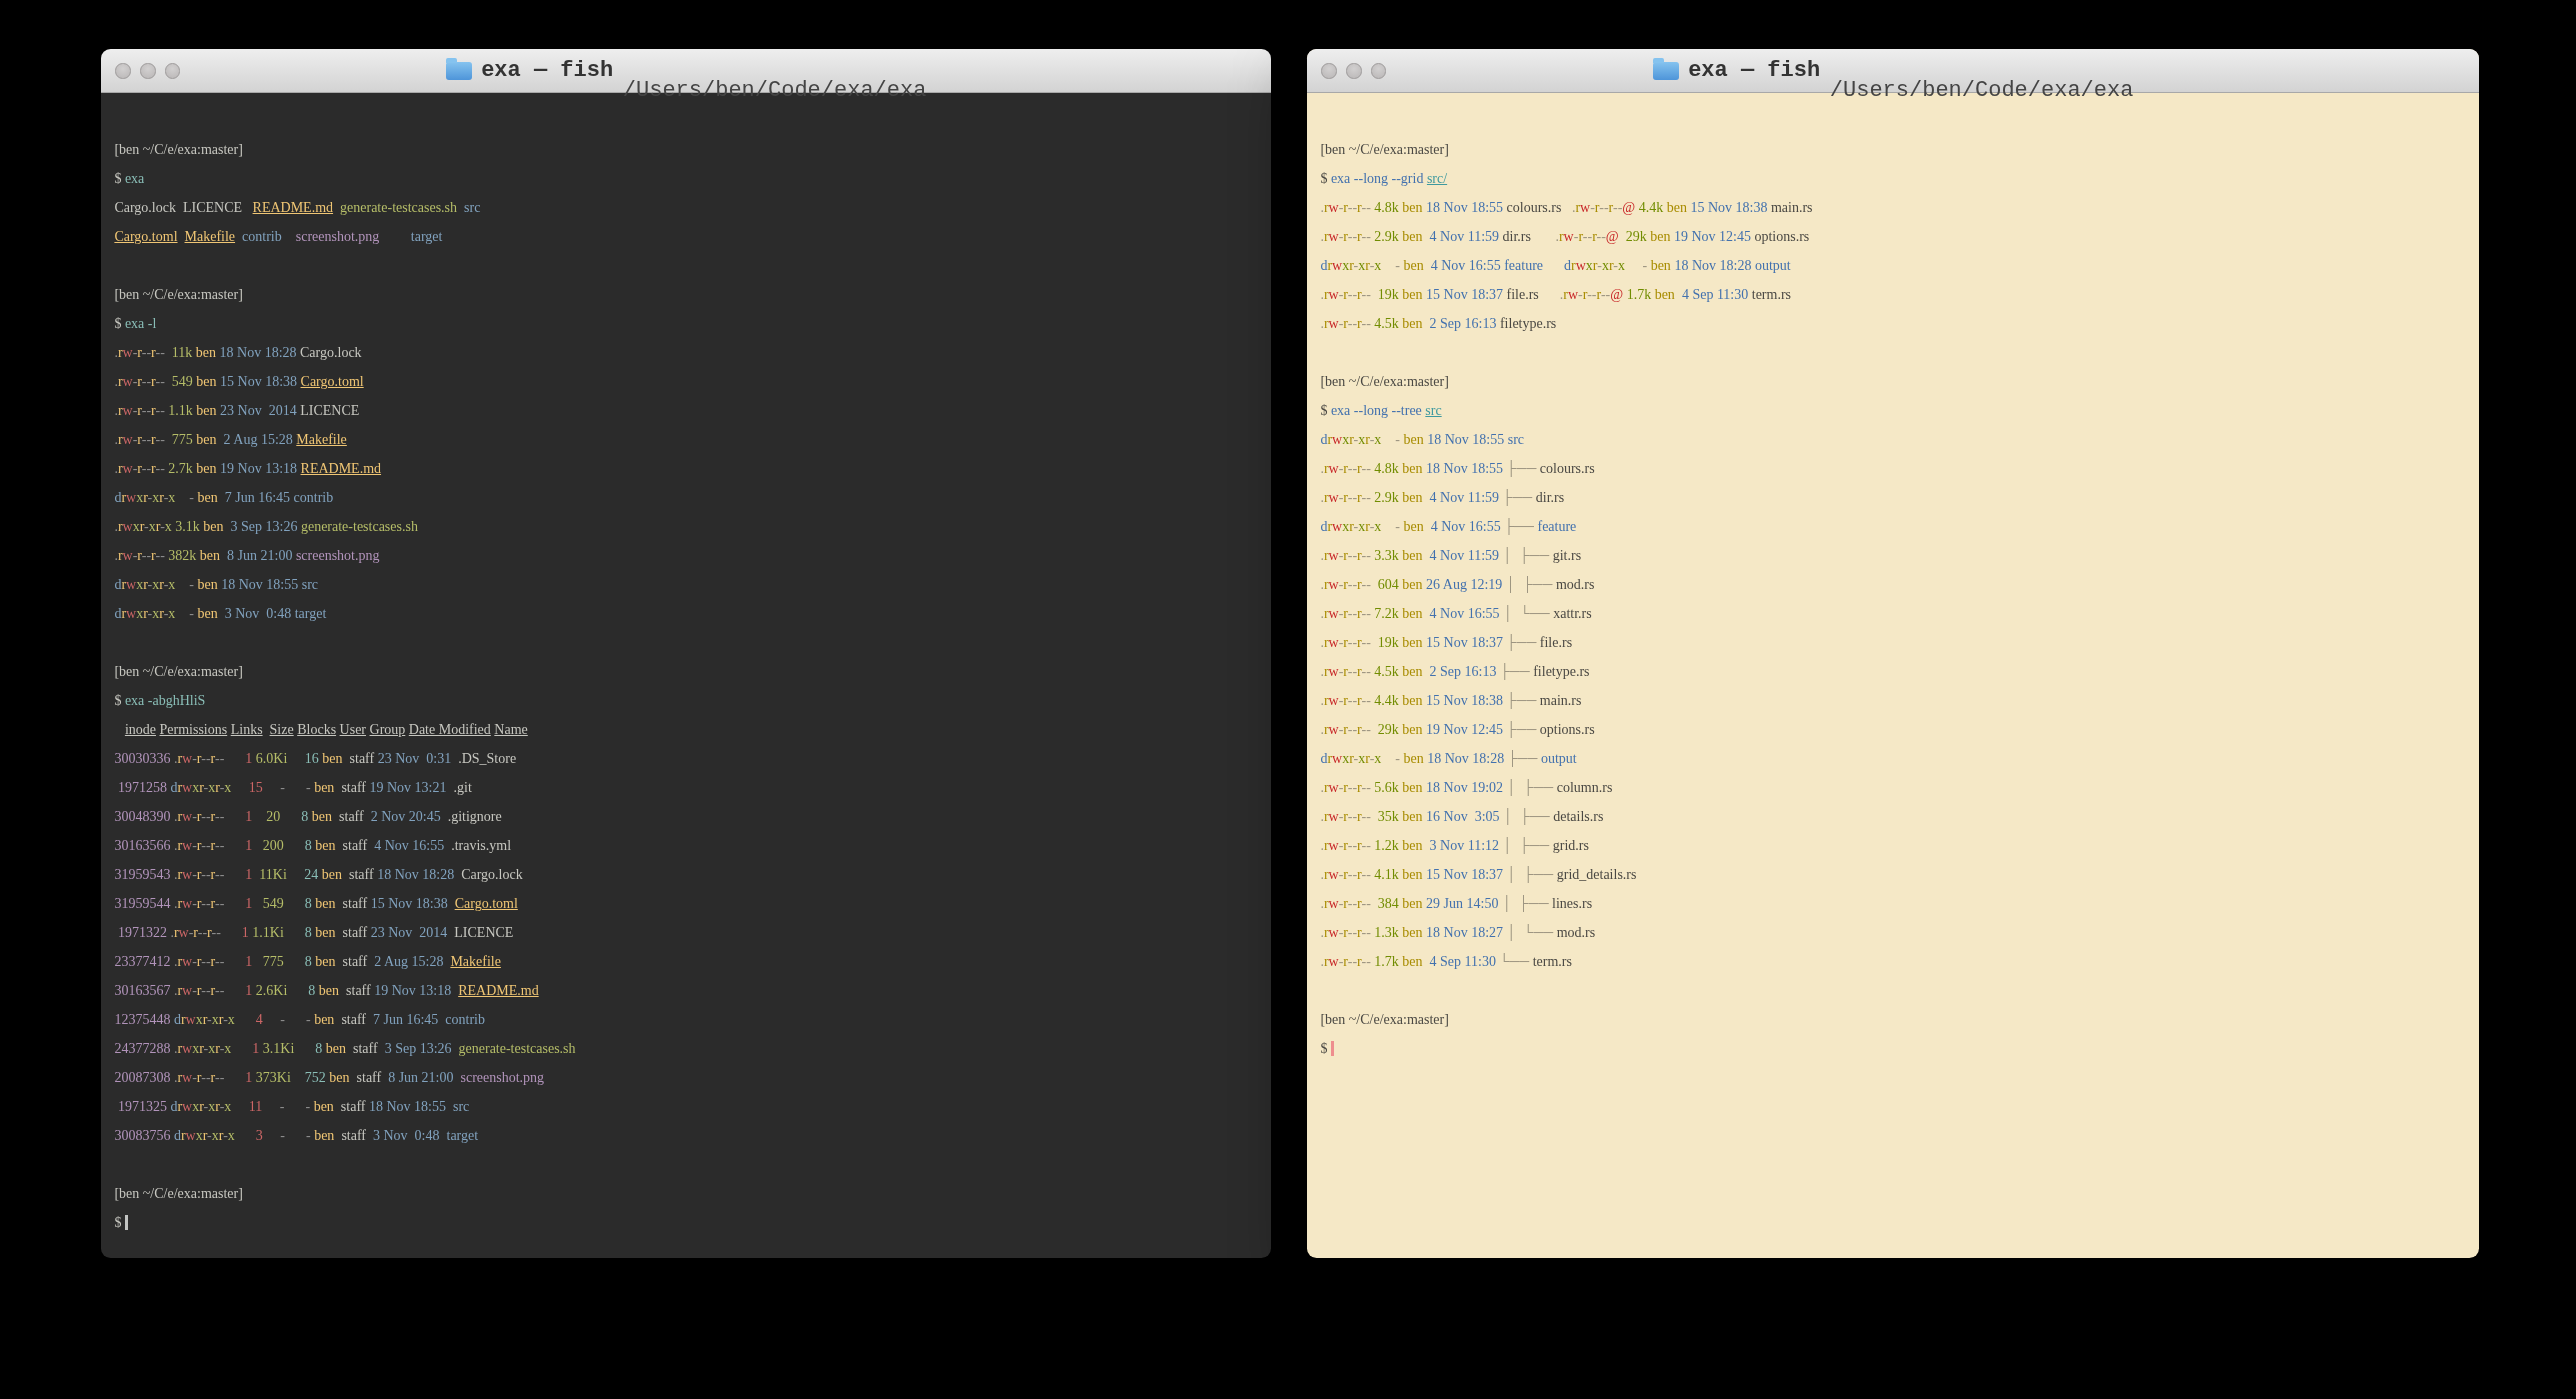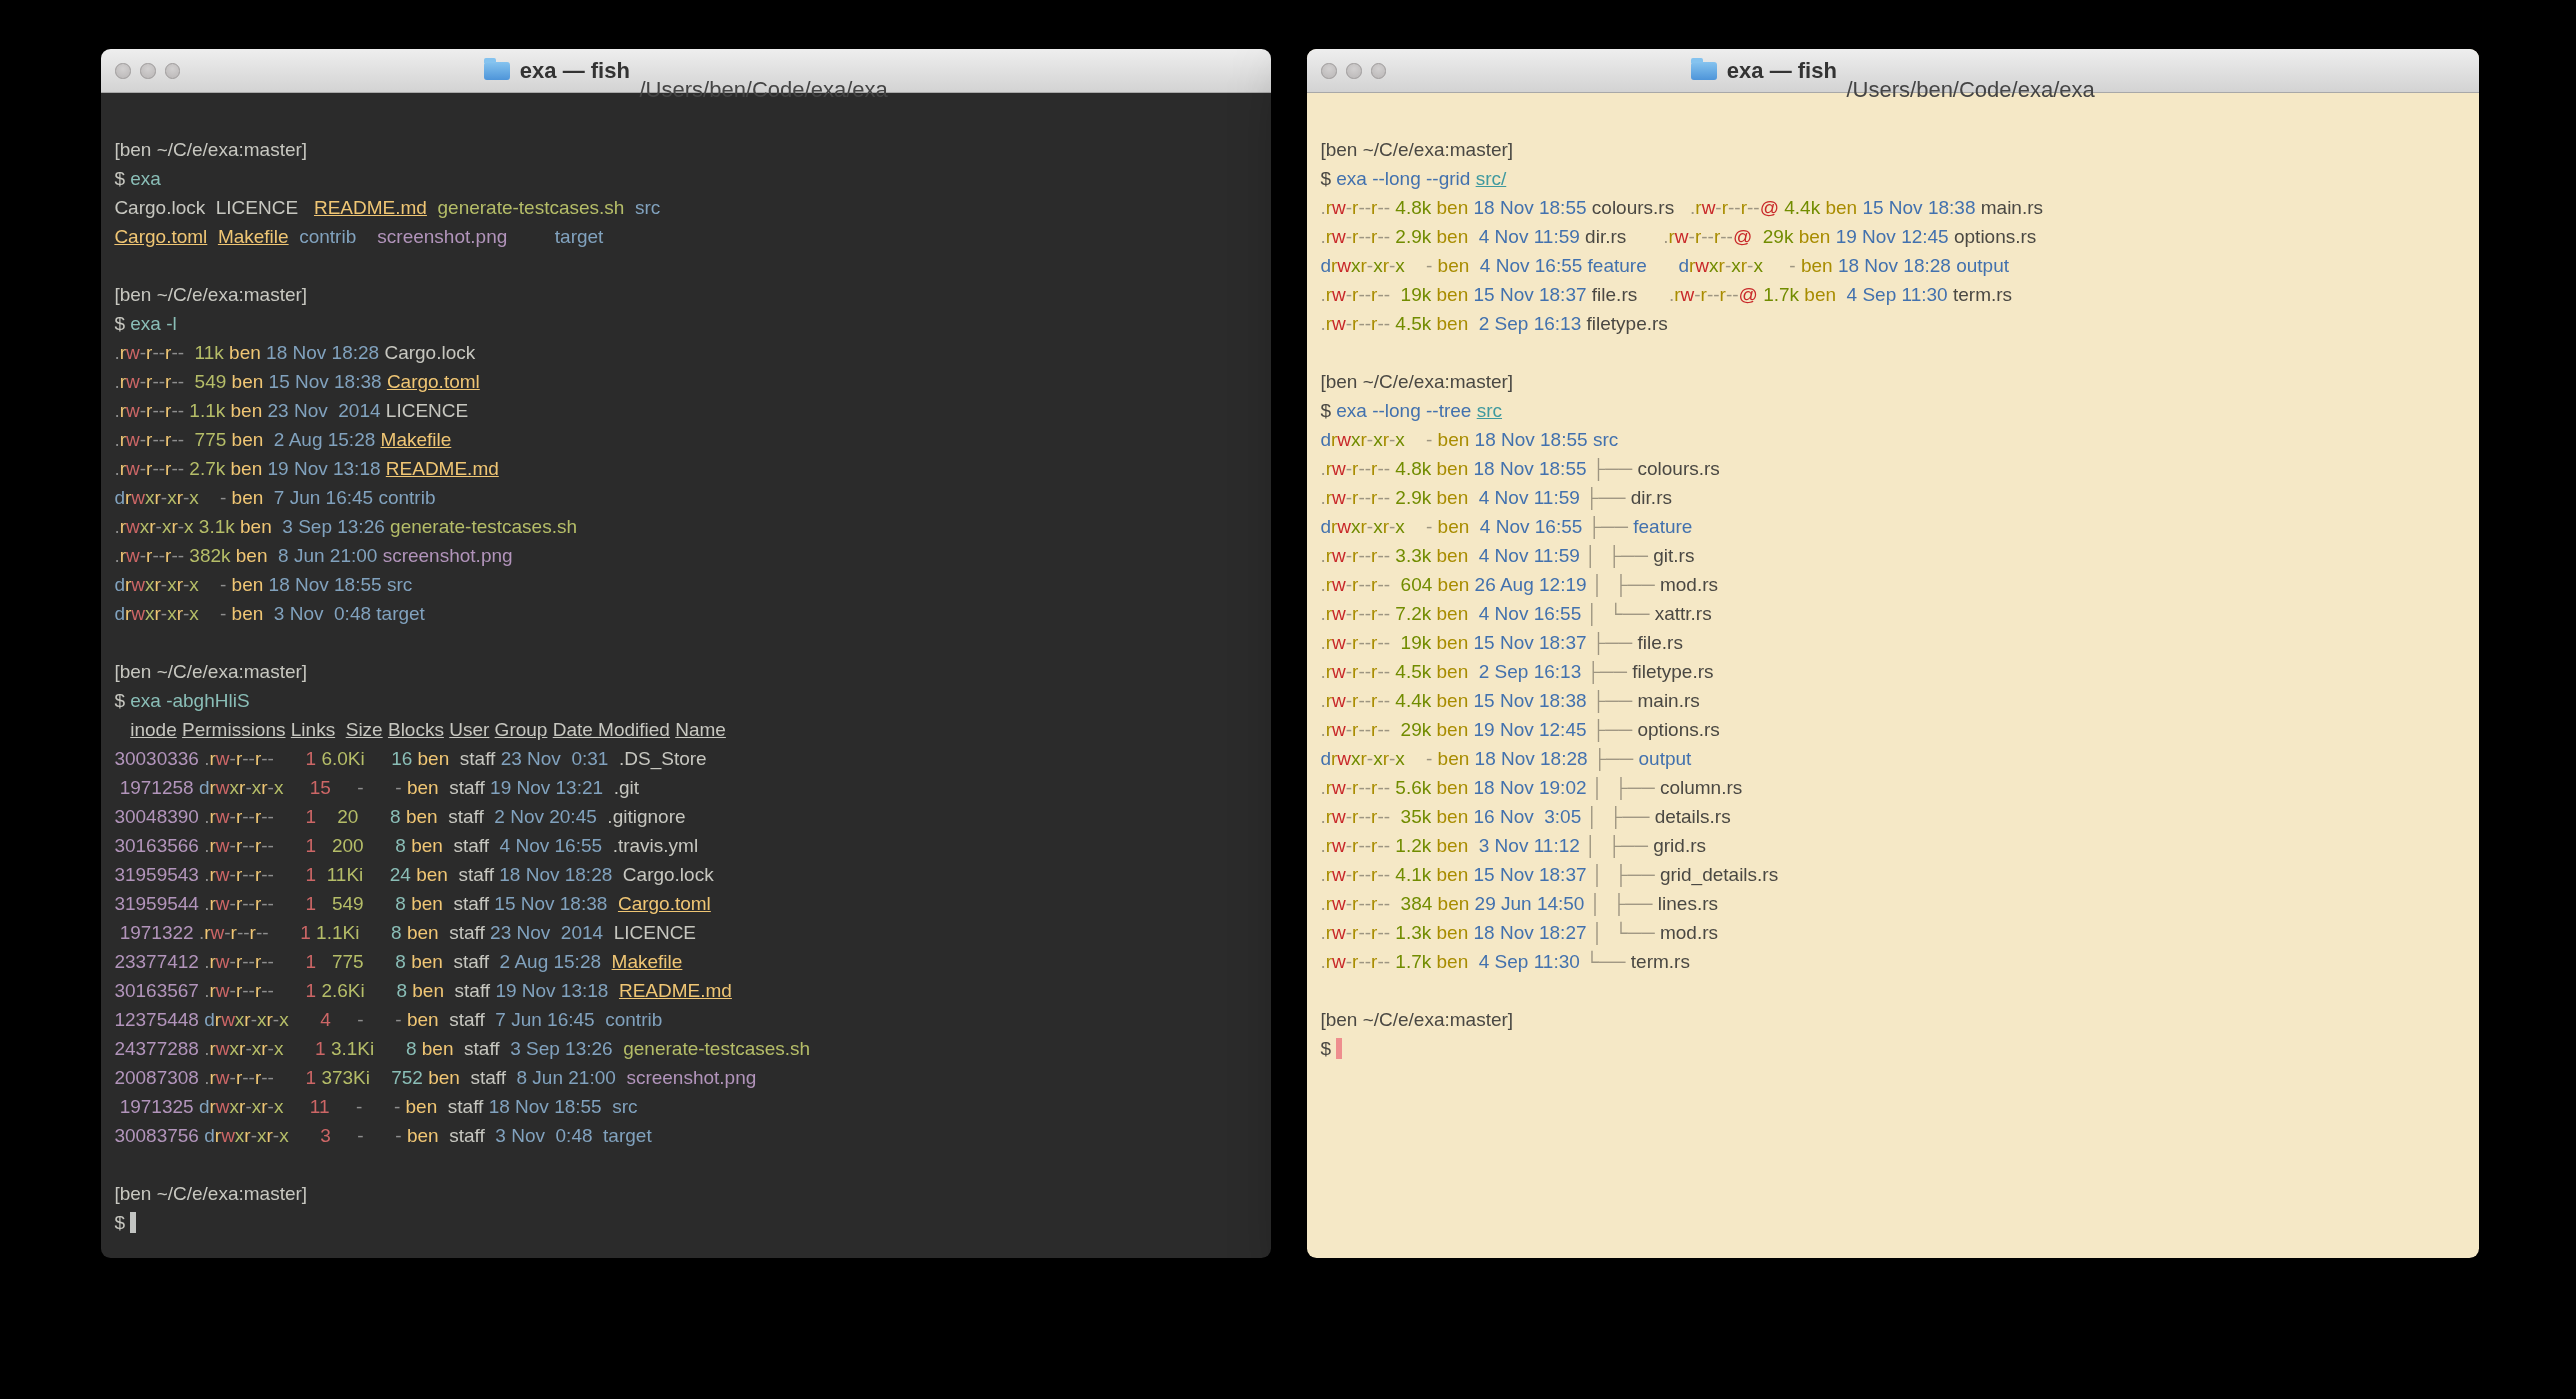--- a/index.html
+++ b/index.html
@@ -8,35 +8,35 @@
 
   .window { position:absolute; top:49px; height:1209px; border-radius:9.6px;
             overflow:hidden; box-shadow:0 27px 67px rgba(0,0,0,.7), 0 3.8px 13.4px rgba(0,0,0,.5);
             background:var(--bg,#222); }
   .window[data-window="0"] { left:101px; width:1170px; }
   .window[data-window="1"] { left:1307px; width:1172px; }
 
   .titlebar { height:44px; background:linear-gradient(#eeeeee,#d3d3d3);
               border-bottom:1px solid #a8a8a8; position:relative;
               display:flex; align-items:center; justify-content:center;
-              font-family:Liberation Sans, sans-serif; }
+              font-family:Liberation Mono, monospace; }
   .traffic { position:absolute; left:14.4px; top:0; height:44px; display:flex; align-items:center; gap:9.6px; }
   .tl-btn { width:15.3px; height:15.3px; border-radius:50%;
             background:radial-gradient(circle at 50% 35%, #d2d0d0, #b9b6b6);
             border:1px solid #9d9a9a; }
   .titlewrap { display:flex; align-items:center; gap:9.6px; font-size:22px; color:#3a3a3a; }
   .foldericon { width:26px; height:18px; border-radius:2.9px; position:relative;
                 background:linear-gradient(#85c3ef,#4e95d9); display:inline-block; }
   .foldericon::before { content:""; position:absolute; top:-3.8px; left:0; width:11.5px; height:4.8px;
                         border-radius:1.9px 1.9px 0 0; background:#85c3ef; }
   .win-title { font-weight:bold; color:#333; }
   .win-path { color:#444;margin-top:39px; }
 
-  .screen { padding:13.4px 13.4px 0 13.4px; font-size:19px; line-height:29px;
-            font-family:Liberation Sans, sans-serif; white-space:pre; }
+  .screen { padding:13.4px 13.4px 0 13.4px; font-size:14px; line-height:29px;
+            font-family:Liberation Serif, serif; white-space:pre; }
   .tline { height:29px; }
 
   .c-fg     { color:var(--fg); }
   .c-dim    { color:var(--dim); }
   .c-red    { color:var(--red); }
   .c-yellow { color:var(--yellow); }
   .c-green  { color:var(--green); }
   .c-blue   { color:var(--blue); }
   .c-aqua   { color:var(--aqua); }
   .c-purple { color:var(--purple); }

